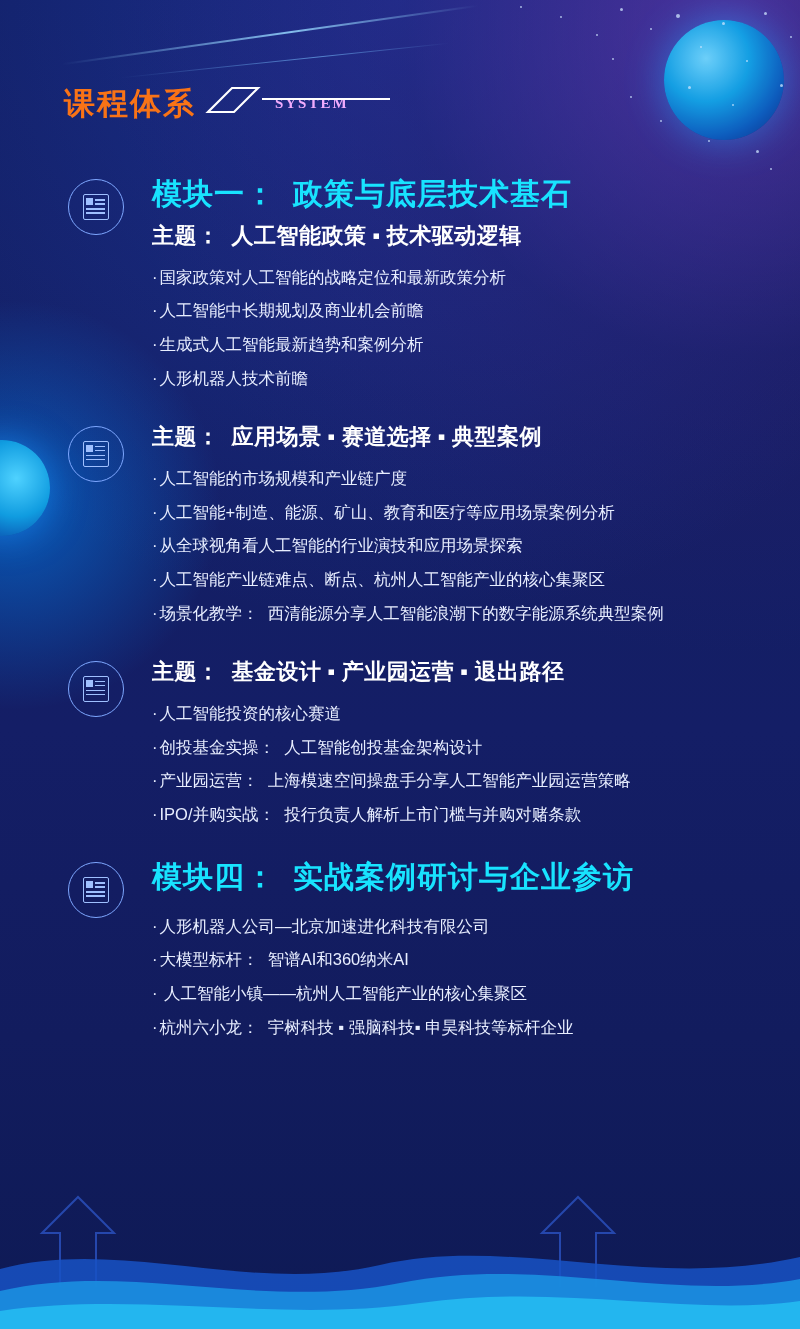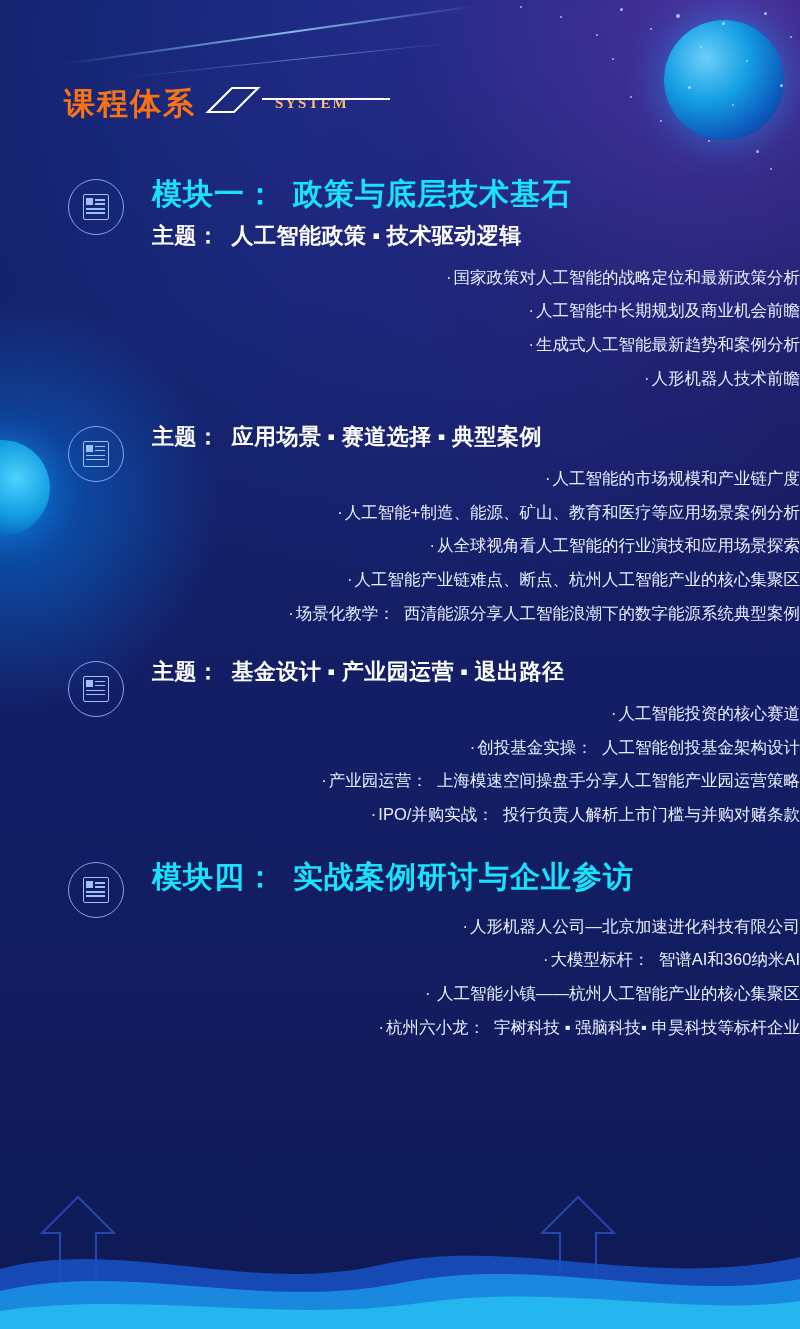--- a/index.html
+++ b/index.html
@@ -64,21 +64,21 @@
     font-weight:bold;
     font-size:31px;
     color:#f97316;
     letter-spacing:2px;
     display:inline-block;
     vertical-align:middle;
   }
   .header-arrow { display:inline-block; vertical-align:middle; margin:0 6px 6px 4px; }
   .header-en {
     display:inline-block; vertical-align:middle;
-    color:#fdba74; font-size:15px; letter-spacing:2px; font-weight:bold;
+    color:#f0abfc; font-size:15px; letter-spacing:2px; font-weight:bold;
     font-family:"Liberation Serif","DejaVu Serif",serif;
     margin-left:2px; padding-bottom:2px;
   }
   .header-rule {
     position:absolute; left:198px; top:16px; width:128px; height:2px;
     background:#ffffff;
   }
 
   
   .content { position:absolute; left:0; top:175px; width:800px; }
@@ -106,21 +106,20 @@
     margin-top:8px;
     letter-spacing:0.5px;
     white-space:pre;
   }
   .bullets { margin-top:10px; }
   .bullet {
     color:#e8eeff;
     font-size:16.5px;
     line-height:2.05;
     white-space:pre;
-    text-align:right;
   }
   .bullet .dot { color:#e8eeff; margin-right:2px; }
 
   
   .doc-icon { width:26px; height:26px; position:relative; }
   .doc-icon .frame {
     position:absolute; inset:0; border:1.5px solid #9fc0ff; border-radius:2px;
   }
   .doc-icon .barv { position:absolute; left:3px; top:4px; width:7px; height:7px; background:#9fc0ff; }
   .doc-icon .l1 { position:absolute; left:12px; top:5px; width:10px; height:1.5px; background:#9fc0ff; }

